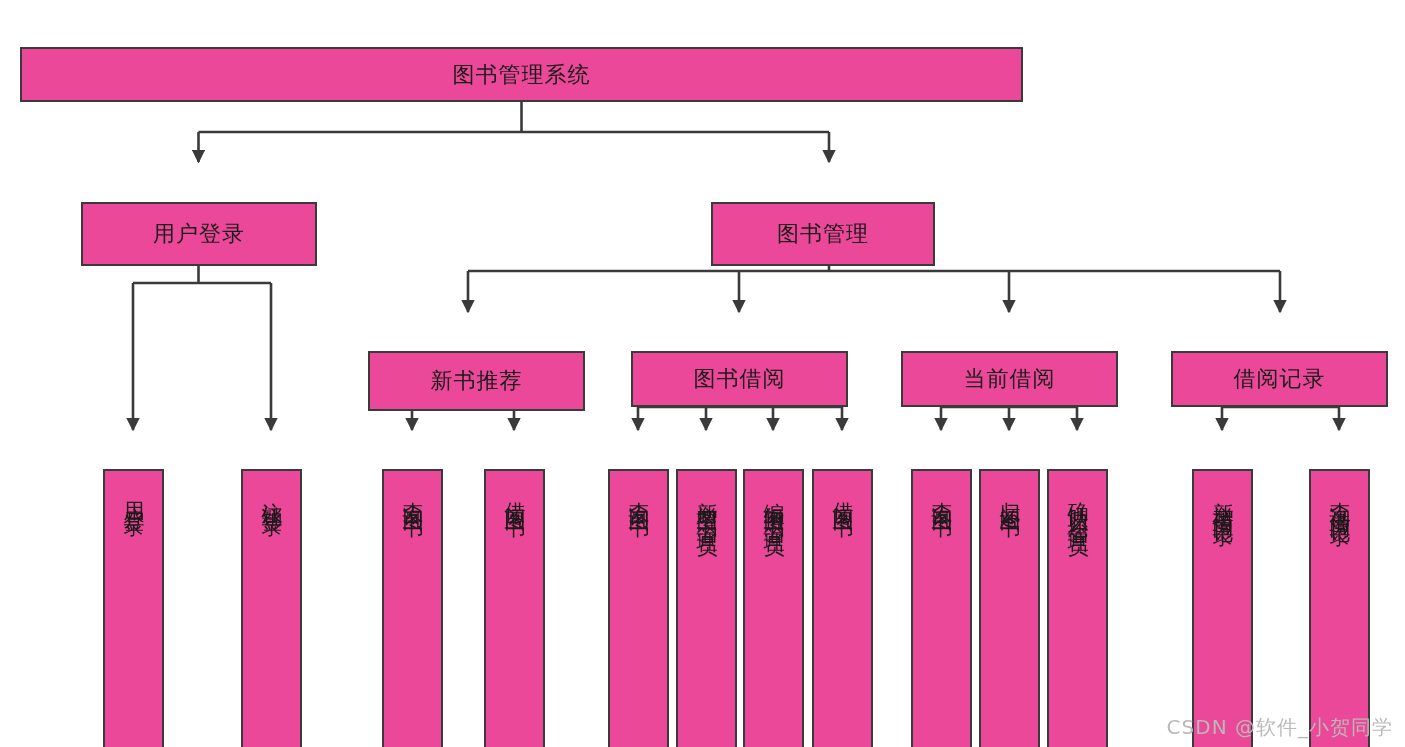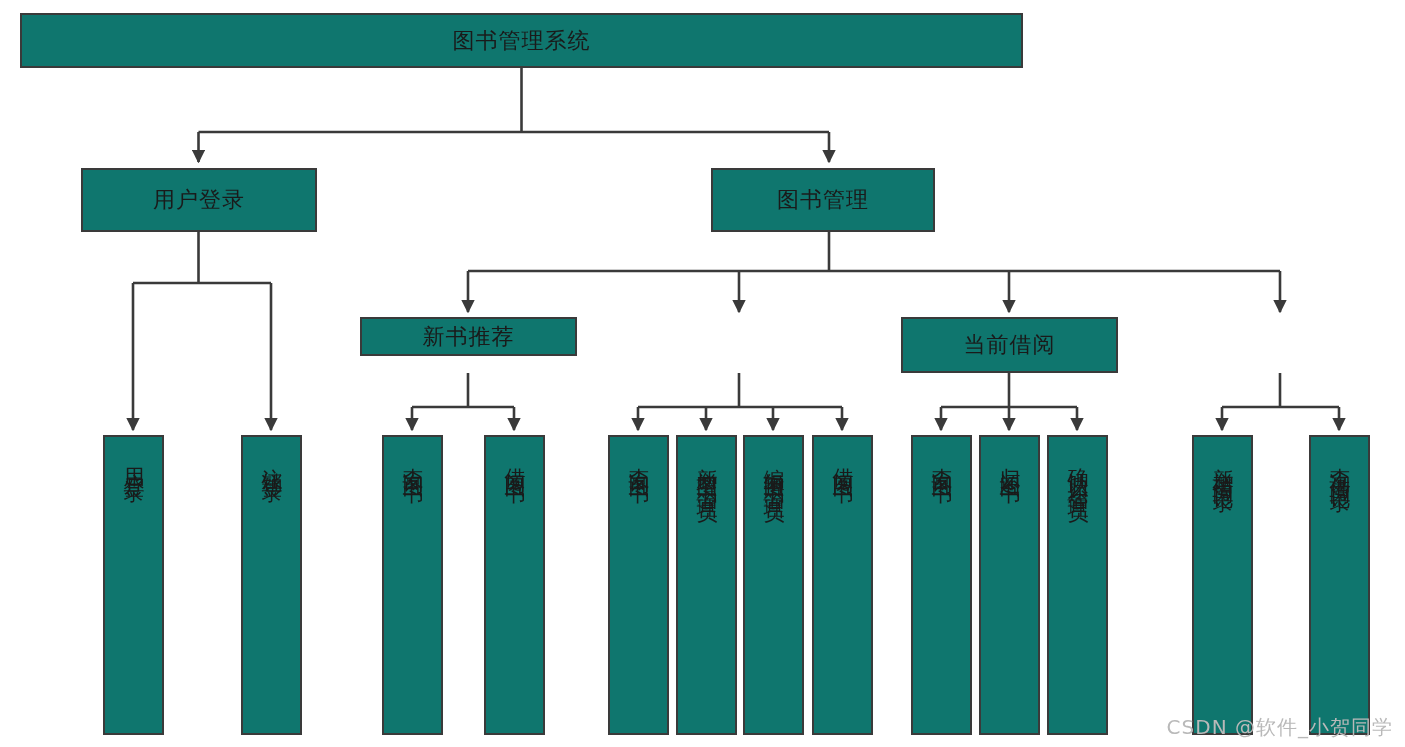--- a/index.html
+++ b/index.html
@@ -1,22 +1,22 @@
 <!DOCTYPE html>
 <html><head>
 <meta charset="utf-8">
 <style>
   html,body{margin:0;padding:0;background:#ffffff;}
   body{width:1405px;height:747px;overflow:hidden;
        font-family:"DejaVu Sans","Liberation Sans",sans-serif;}
   #diagram{position:relative;width:1405px;height:747px;background:#fff;}
   svg{position:absolute;left:0;top:0;}
-  .node{position:absolute;box-sizing:border-box;background:#0f766e;
+  .node{position:absolute;box-sizing:border-box;background:#ec4899;
         border:2.5px solid #3a3a3a;display:flex;align-items:center;
-        justify-content:center;color:#1a1a1a;}
+        justify-content:center;color:#1a1a1a;margin-top:34px;}
   .node.h{font-size:22px;letter-spacing:1px;}
   .node.v{writing-mode:vertical-rl;text-orientation:upright;
           font-size:21px;letter-spacing:5px;line-height:1;
           padding-top:14px;justify-content:flex-start;align-items:center;}
   .watermark{position:absolute;right:12px;bottom:6px;font-size:20px;
              color:#b9b9b9;letter-spacing:1px;white-space:nowrap;}
 </style>
 </head>
 <body>
 
@@ -76,25 +76,31 @@
     <span>图书管理系统</span>
   </div>
 
   <div class="node h" style="left:81px;top:168px;width:236px;height:64px;">
     <span>用户登录</span>
   </div>
   <div class="node h" style="left:711px;top:168px;width:224px;height:64px;">
     <span>图书管理</span>
   </div>
 
-  <div class="node h" style="left:360px;top:317px;width:217px;height:39px;">
+  <div class="node h" style="left:368px;top:317px;width:217px;height:60px;">
     <span>新书推荐</span>
+  </div>
+  <div class="node h" style="left:631px;top:317px;width:217px;height:56px;">
+    <span>图书借阅</span>
   </div>
   <div class="node h" style="left:901px;top:317px;width:217px;height:56px;text-align:center;">
     <span>当前借阅</span>
+  </div>
+  <div class="node h" style="left:1171px;top:317px;width:217px;height:56px;">
+    <span>借阅记录</span>
   </div>
 
   <div class="node v" style="left:103px;top:435px;width:61px;height:300px;">
     <span>用户登录</span>
   </div>
   <div class="node v" style="left:241px;top:435px;width:61px;height:300px;">
     <span>注销登录</span>
   </div>
 
   <div class="node v" style="left:382px;top:435px;width:61px;height:300px;">

